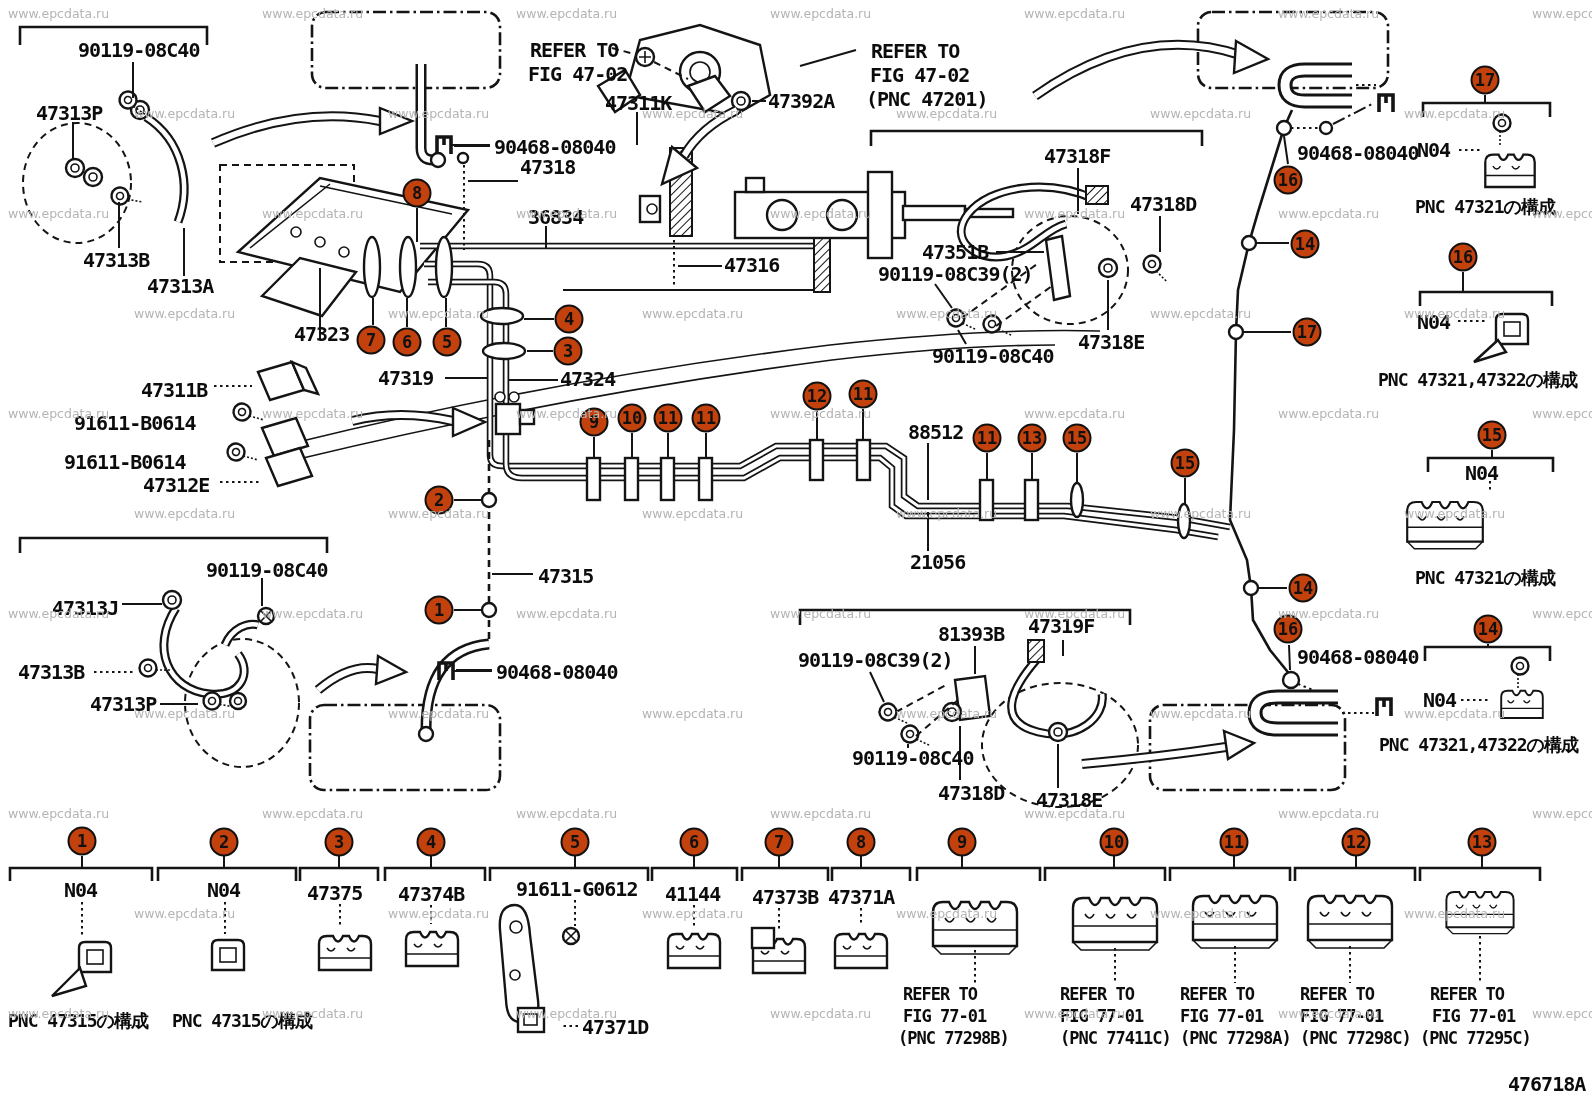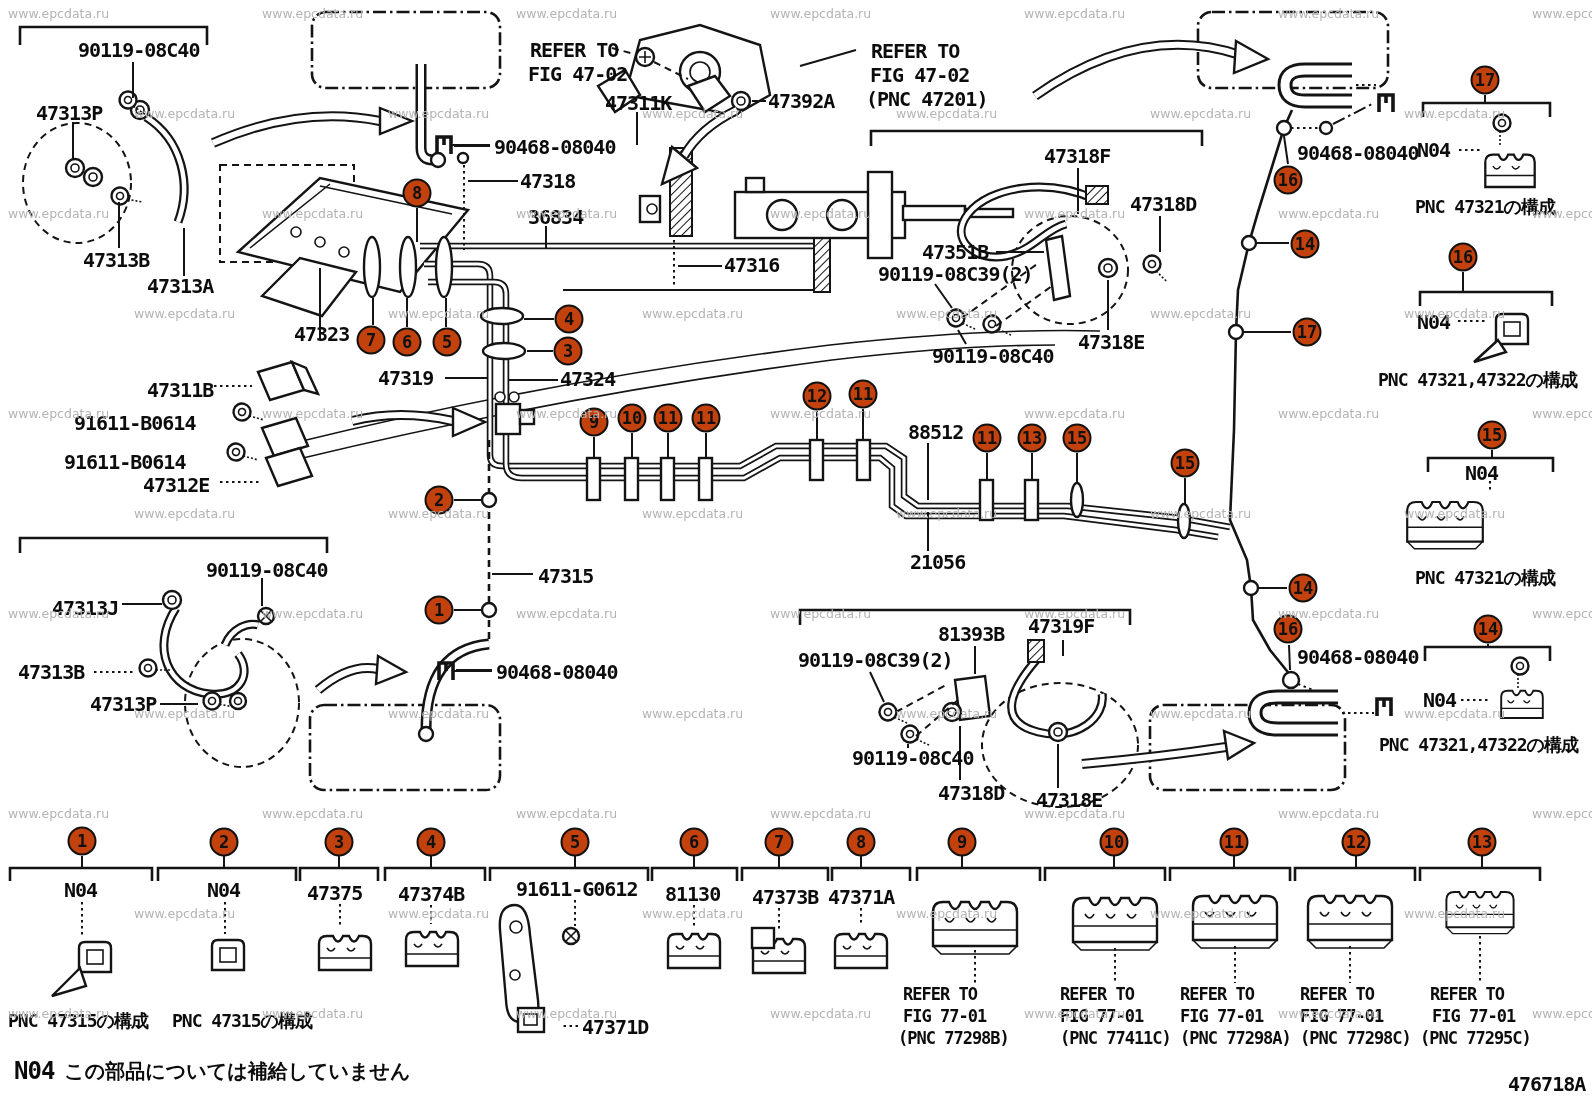--- a/index.html
+++ b/index.html
@@ -436,27 +436,27 @@
 <div class="plabel" style="left:83px;top:250px">47313B</div>
 <div class="plabel" style="left:147px;top:276px">47313A</div>
 <div class="plabel" style="left:530px;top:40px">REFER TO</div>
 <div class="plabel" style="left:528px;top:64px">FIG 47-02</div>
 <div class="plabel" style="left:605px;top:93px">47311K</div>
 <div class="plabel" style="left:768px;top:91px">47392A</div>
 <div class="plabel" style="left:871px;top:41px">REFER TO</div>
 <div class="plabel" style="left:870px;top:65px">FIG 47-02</div>
 <div class="plabel" style="left:866px;top:89px">(PNC 47201)</div>
 <div class="plabel" style="left:494px;top:137px">90468-08040</div>
-<div class="plabel" style="left:520px;top:171px">47318</div>
+<div class="plabel" style="left:520px;top:157px">47318</div>
 <div class="plabel" style="left:528px;top:207px">36834</div>
 <div class="plabel" style="left:724px;top:255px">47316</div>
 <div class="plabel" style="left:294px;top:324px">47323</div>
 <div class="plabel" style="left:378px;top:368px">47319</div>
 <div class="plabel" style="left:560px;top:369px">47324</div>
-<div class="plabel" style="left:147px;top:380px">47311B</div>
+<div class="plabel" style="left:141px;top:380px">47311B</div>
 <div class="plabel" style="left:74px;top:413px">91611-B0614</div>
 <div class="plabel" style="left:64px;top:452px">91611-B0614</div>
 <div class="plabel" style="left:143px;top:475px">47312E</div>
 <div class="plabel" style="left:206px;top:560px">90119-08C40</div>
 <div class="plabel" style="left:52px;top:598px">47313J</div>
 <div class="plabel" style="left:18px;top:662px">47313B</div>
 <div class="plabel" style="left:90px;top:694px">47313P</div>
 <div class="plabel" style="left:496px;top:662px">90468-08040</div>
 <div class="plabel" style="left:538px;top:566px">47315</div>
 <div class="plabel" style="left:1044px;top:146px">47318F</div>
@@ -482,21 +482,21 @@
 <div class="plabel" style="left:1036px;top:790px">47318E</div>
 <div class="plabel" style="left:1297px;top:647px">90468-08040</div>
 <div class="plabel" style="left:1423px;top:690px">N04</div>
 <div class="plabel jp" style="left:1379px;top:736px">PNC 47321,47322の構成</div>
 
 <div class="plabel" style="left:64px;top:880px">N04</div>
 <div class="plabel" style="left:207px;top:880px">N04</div>
 <div class="plabel" style="left:307px;top:883px">47375</div>
 <div class="plabel" style="left:398px;top:884px">47374B</div>
 <div class="plabel" style="left:516px;top:879px">91611-G0612</div>
-<div class="plabel" style="left:665px;top:884px">81130</div>
+<div class="plabel" style="left:665px;top:884px">41144</div>
 <div class="plabel" style="left:752px;top:887px">47373B</div>
 <div class="plabel" style="left:828px;top:887px">47371A</div>
 <div class="plabel" style="left:582px;top:1017px">47371D</div>
 <div class="plabel jp" style="left:8px;top:1012px">PNC 47315の構成</div>
 <div class="plabel jp" style="left:172px;top:1012px">PNC 47315の構成</div>
 <div class="plabel sm" style="left:903px;top:986px">REFER TO</div>
 <div class="plabel sm" style="left:903px;top:1008px">FIG 77-01</div>
 <div class="plabel sm" style="left:898px;top:1030px">(PNC 77298B)</div>
 <div class="plabel sm" style="left:1060px;top:986px">REFER TO</div>
 <div class="plabel sm" style="left:1060px;top:1008px">FIG 77-01</div>
@@ -504,23 +504,20 @@
 <div class="plabel sm" style="left:1180px;top:986px">REFER TO</div>
 <div class="plabel sm" style="left:1180px;top:1008px">FIG 77-01</div>
 <div class="plabel sm" style="left:1180px;top:1030px">(PNC 77298A)</div>
 <div class="plabel sm" style="left:1300px;top:986px">REFER TO</div>
 <div class="plabel sm" style="left:1300px;top:1008px">FIG 77-01</div>
 <div class="plabel sm" style="left:1300px;top:1030px">(PNC 77298C)</div>
 <div class="plabel sm" style="left:1430px;top:986px">REFER TO</div>
 <div class="plabel sm" style="left:1432px;top:1008px">FIG 77-01</div>
 <div class="plabel sm" style="left:1420px;top:1030px">(PNC 77295C)</div>
 
-<div class="fnote">
-  <b>N04</b><span>この部品については補給していません</span>
-</div>
 <div class="docnum">476718A</div>
 
 <div class="wm" style="left: 8px; top: 6px;">www.epcdata.ru</div>
     <div class="wm" style="left: 262px; top: 6px;">www.epcdata.ru</div>
     <div class="wm" style="left: 516px; top: 6px;">www.epcdata.ru</div>
     <div class="wm" style="left: 770px; top: 6px;">www.epcdata.ru</div>
     <div class="wm" style="left: 1024px; top: 6px;">www.epcdata.ru</div>
     <div class="wm" style="left: 1278px; top: 6px;">www.epcdata.ru</div>
     <div class="wm" style="left: 1532px; top: 6px;">www.epcdata.ru</div>
     <div class="wm" style="left: 134px; top: 106px;">www.epcdata.ru</div>

